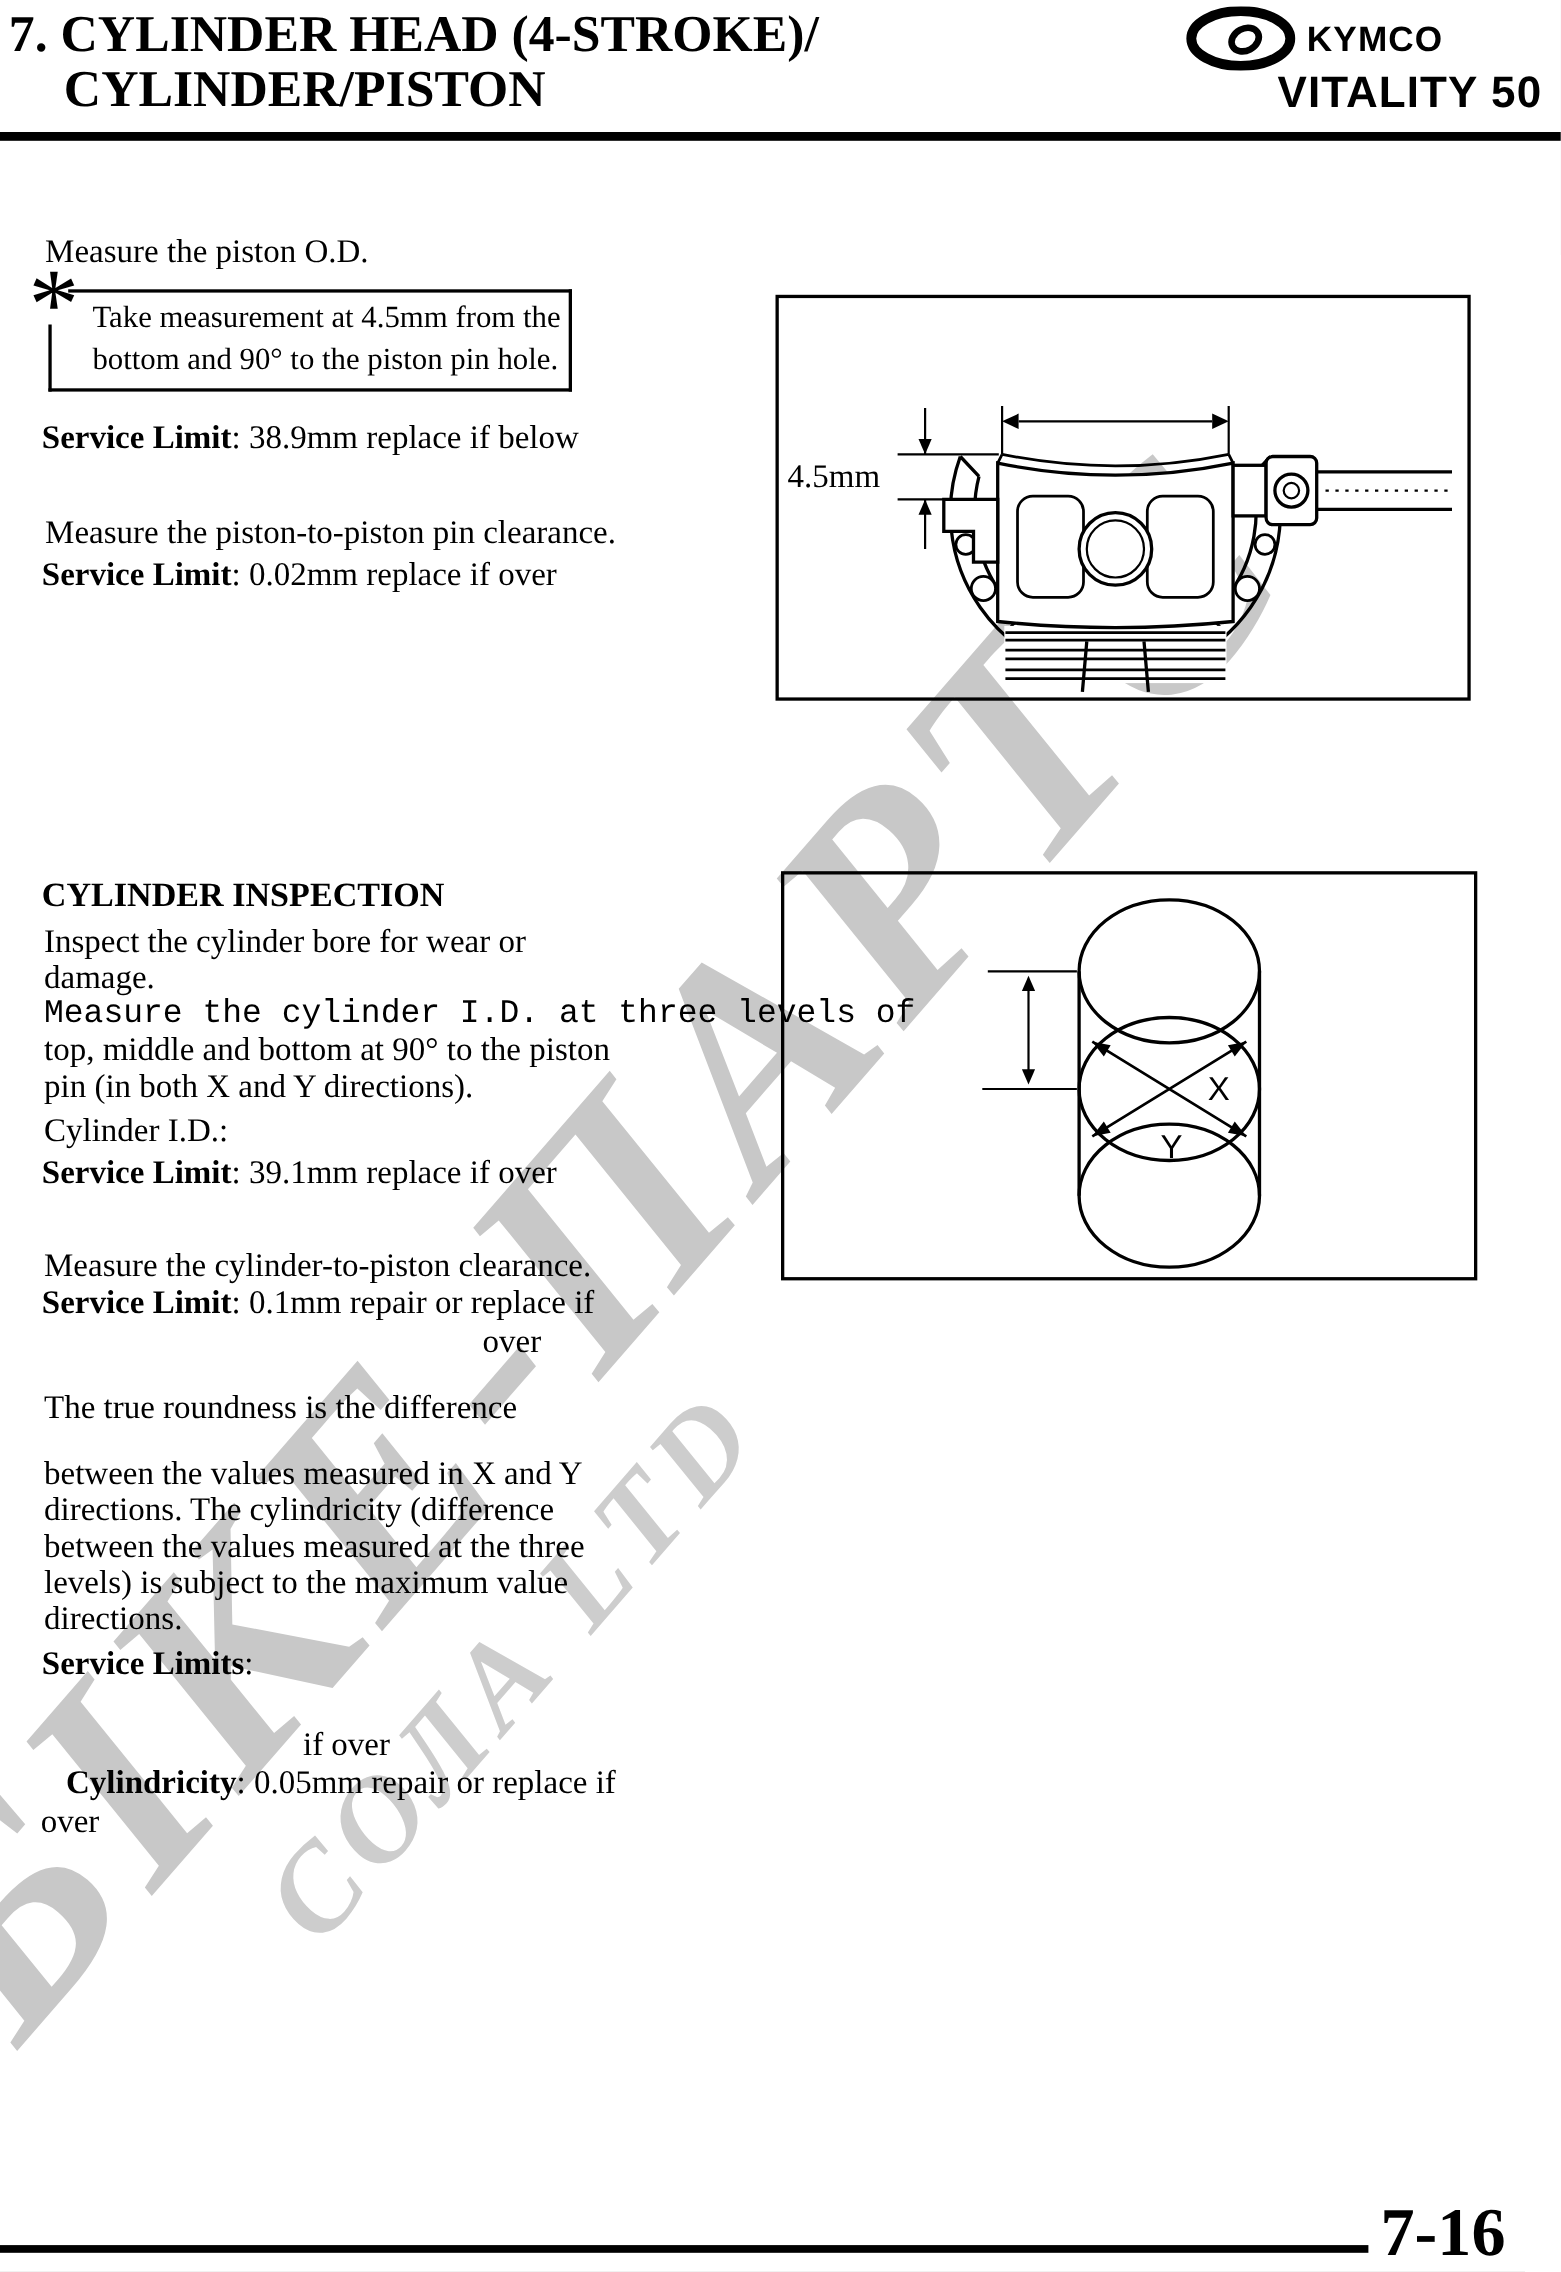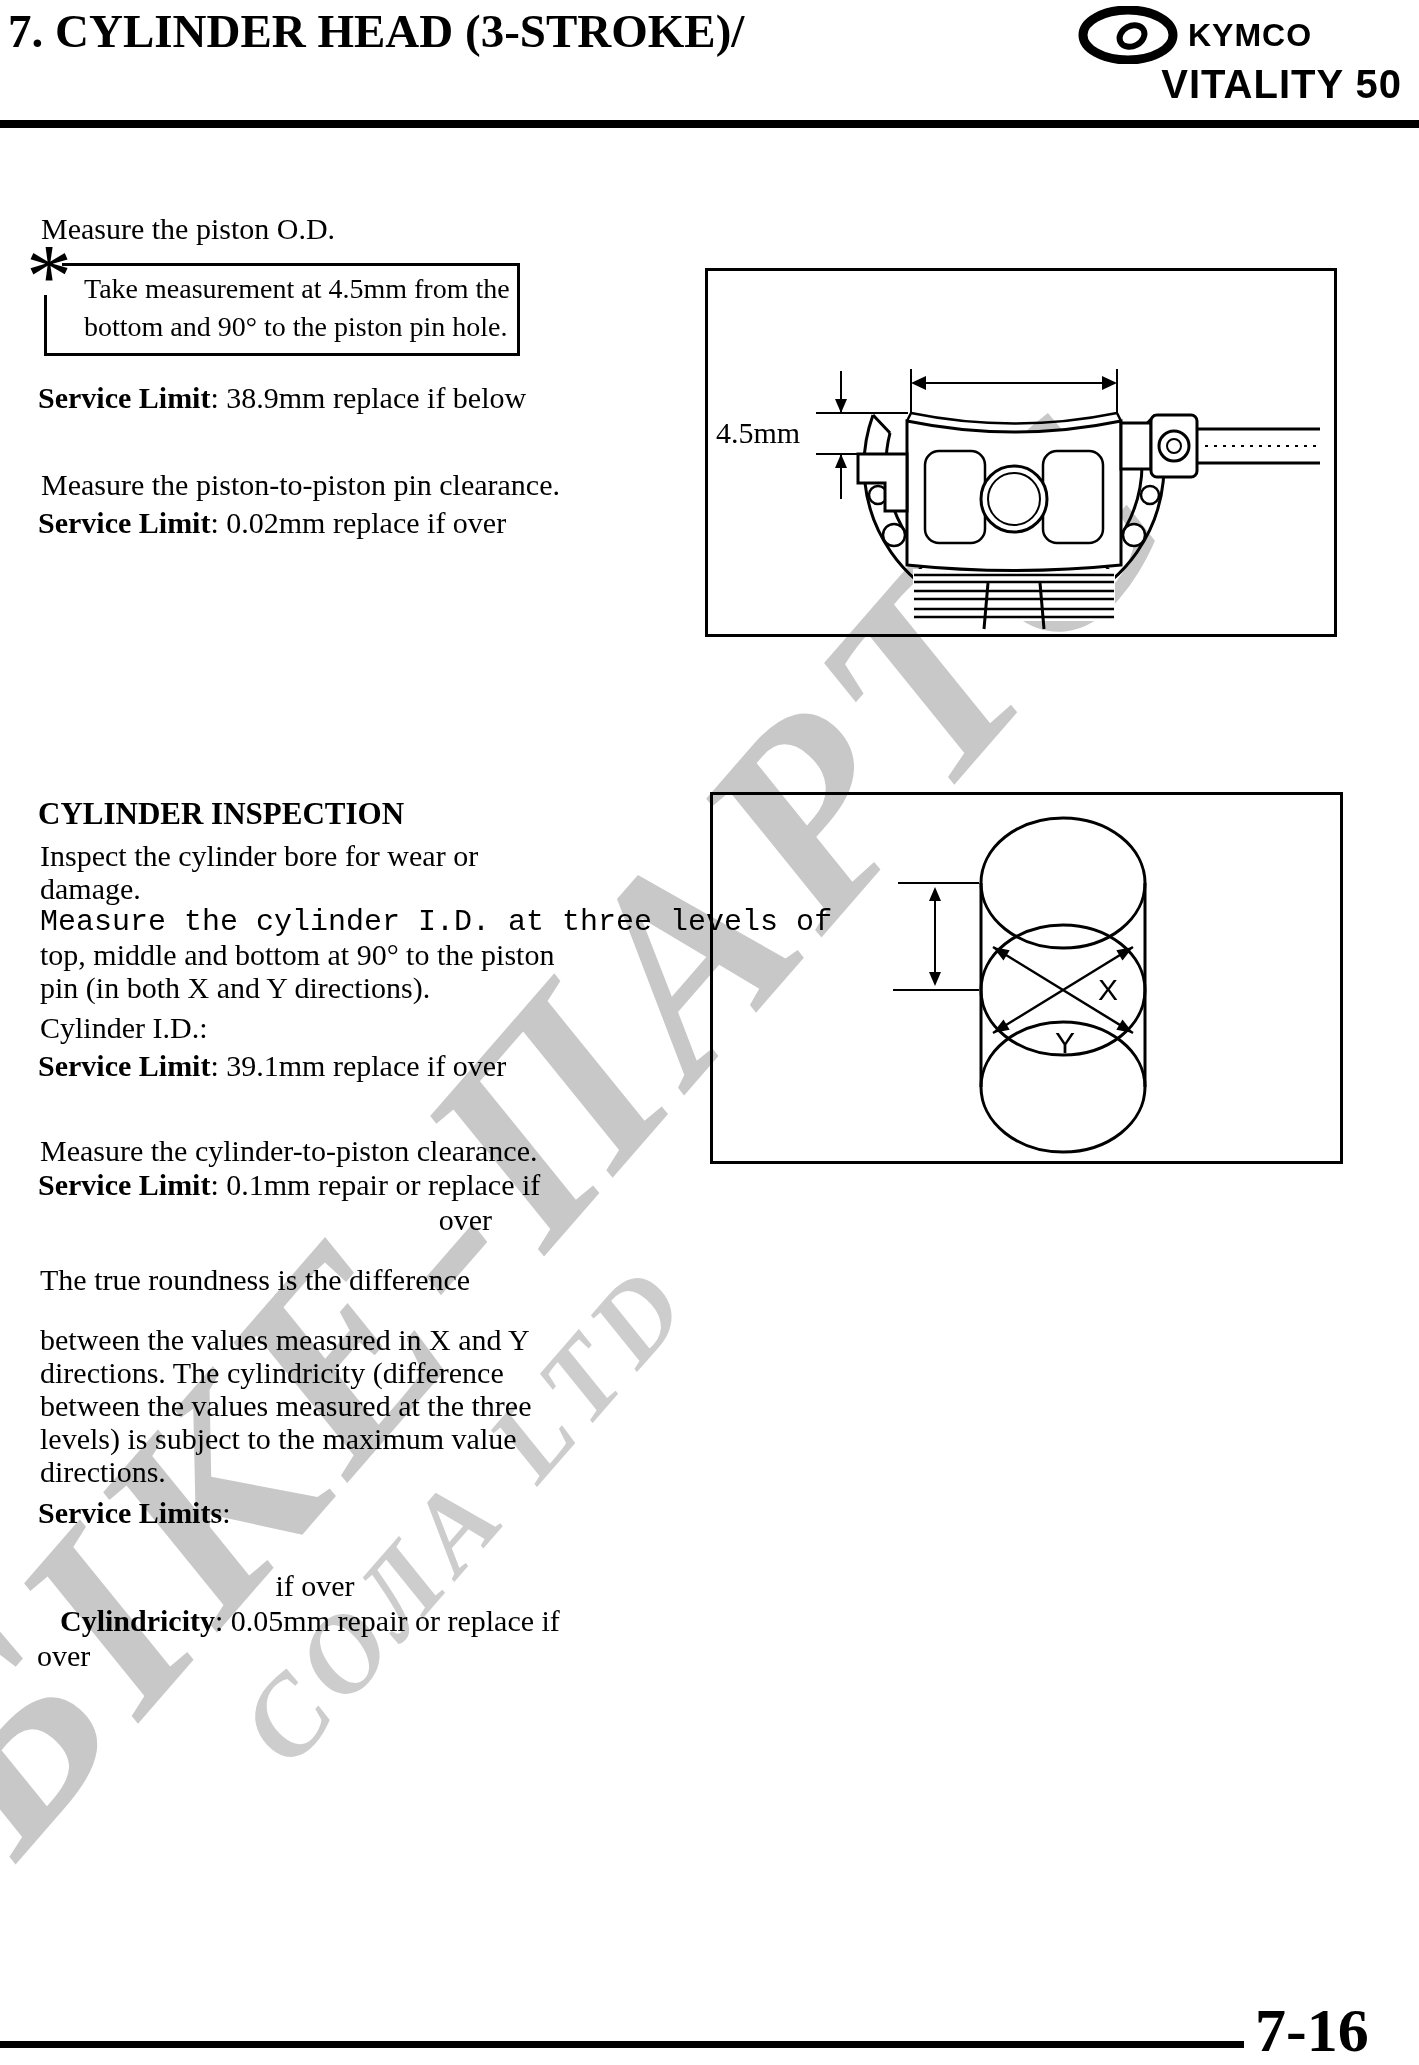--- a/index.html
+++ b/index.html
@@ -32,21 +32,22 @@
   .sans-label{font-family:"Liberation Sans",sans-serif;}
 </style>
 </head>
 <body>
 
 <div id="page">
 
   <div class="abs wm wm-main" style="left:-170px;top:1700px;transform:rotate(-49deg);">БІКЕ-ПАРТС</div>
   <div class="abs wm wm-sub" style="left:215px;top:1705px;transform:rotate(-49deg);">СОЛА LTD</div>
 
-  <div class="abs content title-line" style="left:8px;top:6px;">7. CYLINDER HEAD (3-STROKE)/</div>
+  <div class="abs content title-line" style="left:8px;top:6px;">7. CYLINDER HEAD (4-STROKE)/</div>
+  <div class="abs content title-line" style="left:58px;top:56px;">CYLINDER/PISTON</div>
 
   <div class="abs content brand-row" style="left:1078px;top:6px;">
     <svg width="100" height="58" viewBox="0 0 100 58">
       <ellipse cx="50" cy="29" rx="45" ry="25" fill="none" stroke="#000" stroke-width="9"></ellipse>
       <ellipse cx="53" cy="29" rx="22" ry="17" transform="rotate(-28 53 29)" fill="#fff"></ellipse>
       <ellipse cx="54" cy="30" rx="13" ry="10" transform="rotate(-28 54 30)" fill="none" stroke="#000" stroke-width="6"></ellipse>
     </svg>
     <span class="brand-text">KYMCO</span>
   </div>
   <div class="abs content model-text" style="left:1080px;top:62px;">VITALITY 50</div>

